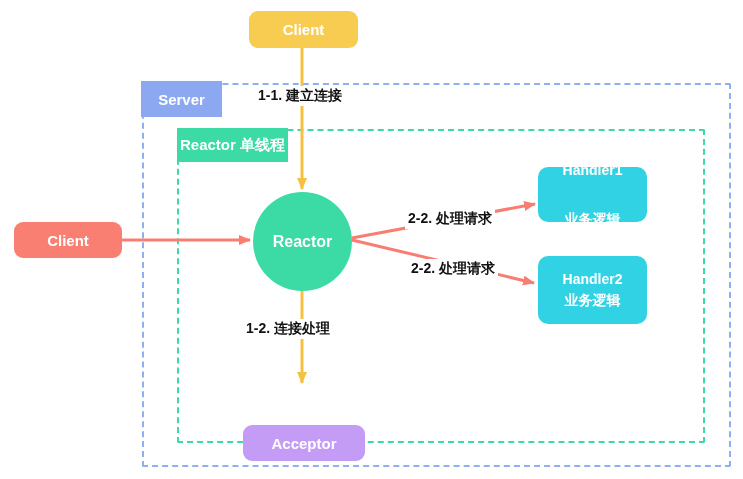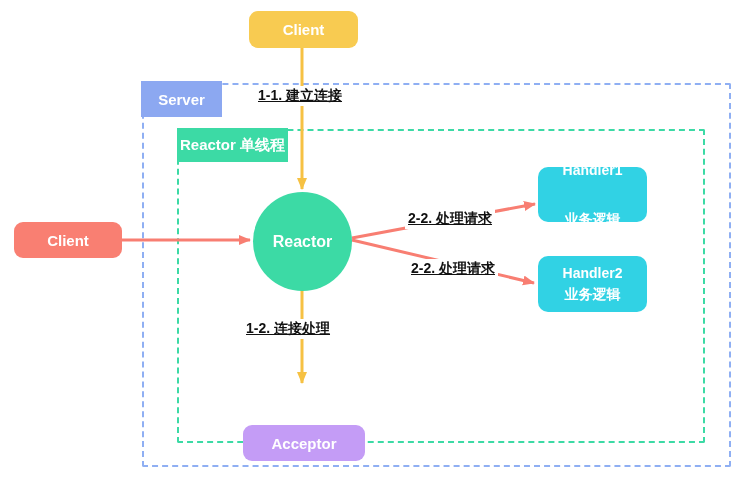--- a/index.html
+++ b/index.html
@@ -27,26 +27,26 @@
   .arrows{position:absolute;left:0;top:0;width:743px;height:479px;z-index:2;}
   
   .node{
     position:absolute;display:flex;flex-direction:column;align-items:center;justify-content:center;
     color:#fff;font-weight:bold;font-size:15px;z-index:4;text-align:center;
   }
   .client-top{left:249px;top:11px;width:109px;height:37px;background:#F8CB51;border-radius:9px;}
   .client-left{left:14px;top:222px;width:108px;height:36px;background:#F97F72;border-radius:9px;}
   .reactor-circle{left:253px;top:192px;width:99px;height:99px;background:#3CDAA5;border-radius:50%;font-size:16px;}
   .handler1{left:538px;top:167px;width:109px;height:55px;background:#31D2E4;border-radius:10px;font-size:14px;line-height:1.5;gap:28px;}
-  .handler2{left:538px;top:256px;width:109px;height:56px;background:#31D2E4;border-radius:10px;font-size:14px;line-height:1.5;}
+  .handler2{left:538px;top:256px;width:109px;height:68px;background:#31D2E4;border-radius:10px;font-size:14px;line-height:1.5;}
   .acceptor{left:243px;top:385px;width:122px;height:36px;background:#C49CF6;border-radius:9px;margin-top:40px;}
   
   .edge-label{
     position:absolute;z-index:3;background:#ffffff;color:#111;
-    font-weight:bold;font-size:14px;white-space:nowrap;padding:1px 3px;text-decoration:underline;
+    font-weight:bold;font-size:14px;white-space:nowrap;padding:1px 3px;
   }
   .lbl-establish{left:255px;top:86px;}
   .lbl-readwrite{left:140px;top:230px;}
   .lbl-handle1{left:405px;top:209px;}
   .lbl-handle2{left:408px;top:259px;}
   .lbl-connhandle{left:243px;top:319px;}
 </style>
 </head>
 <body>
 

